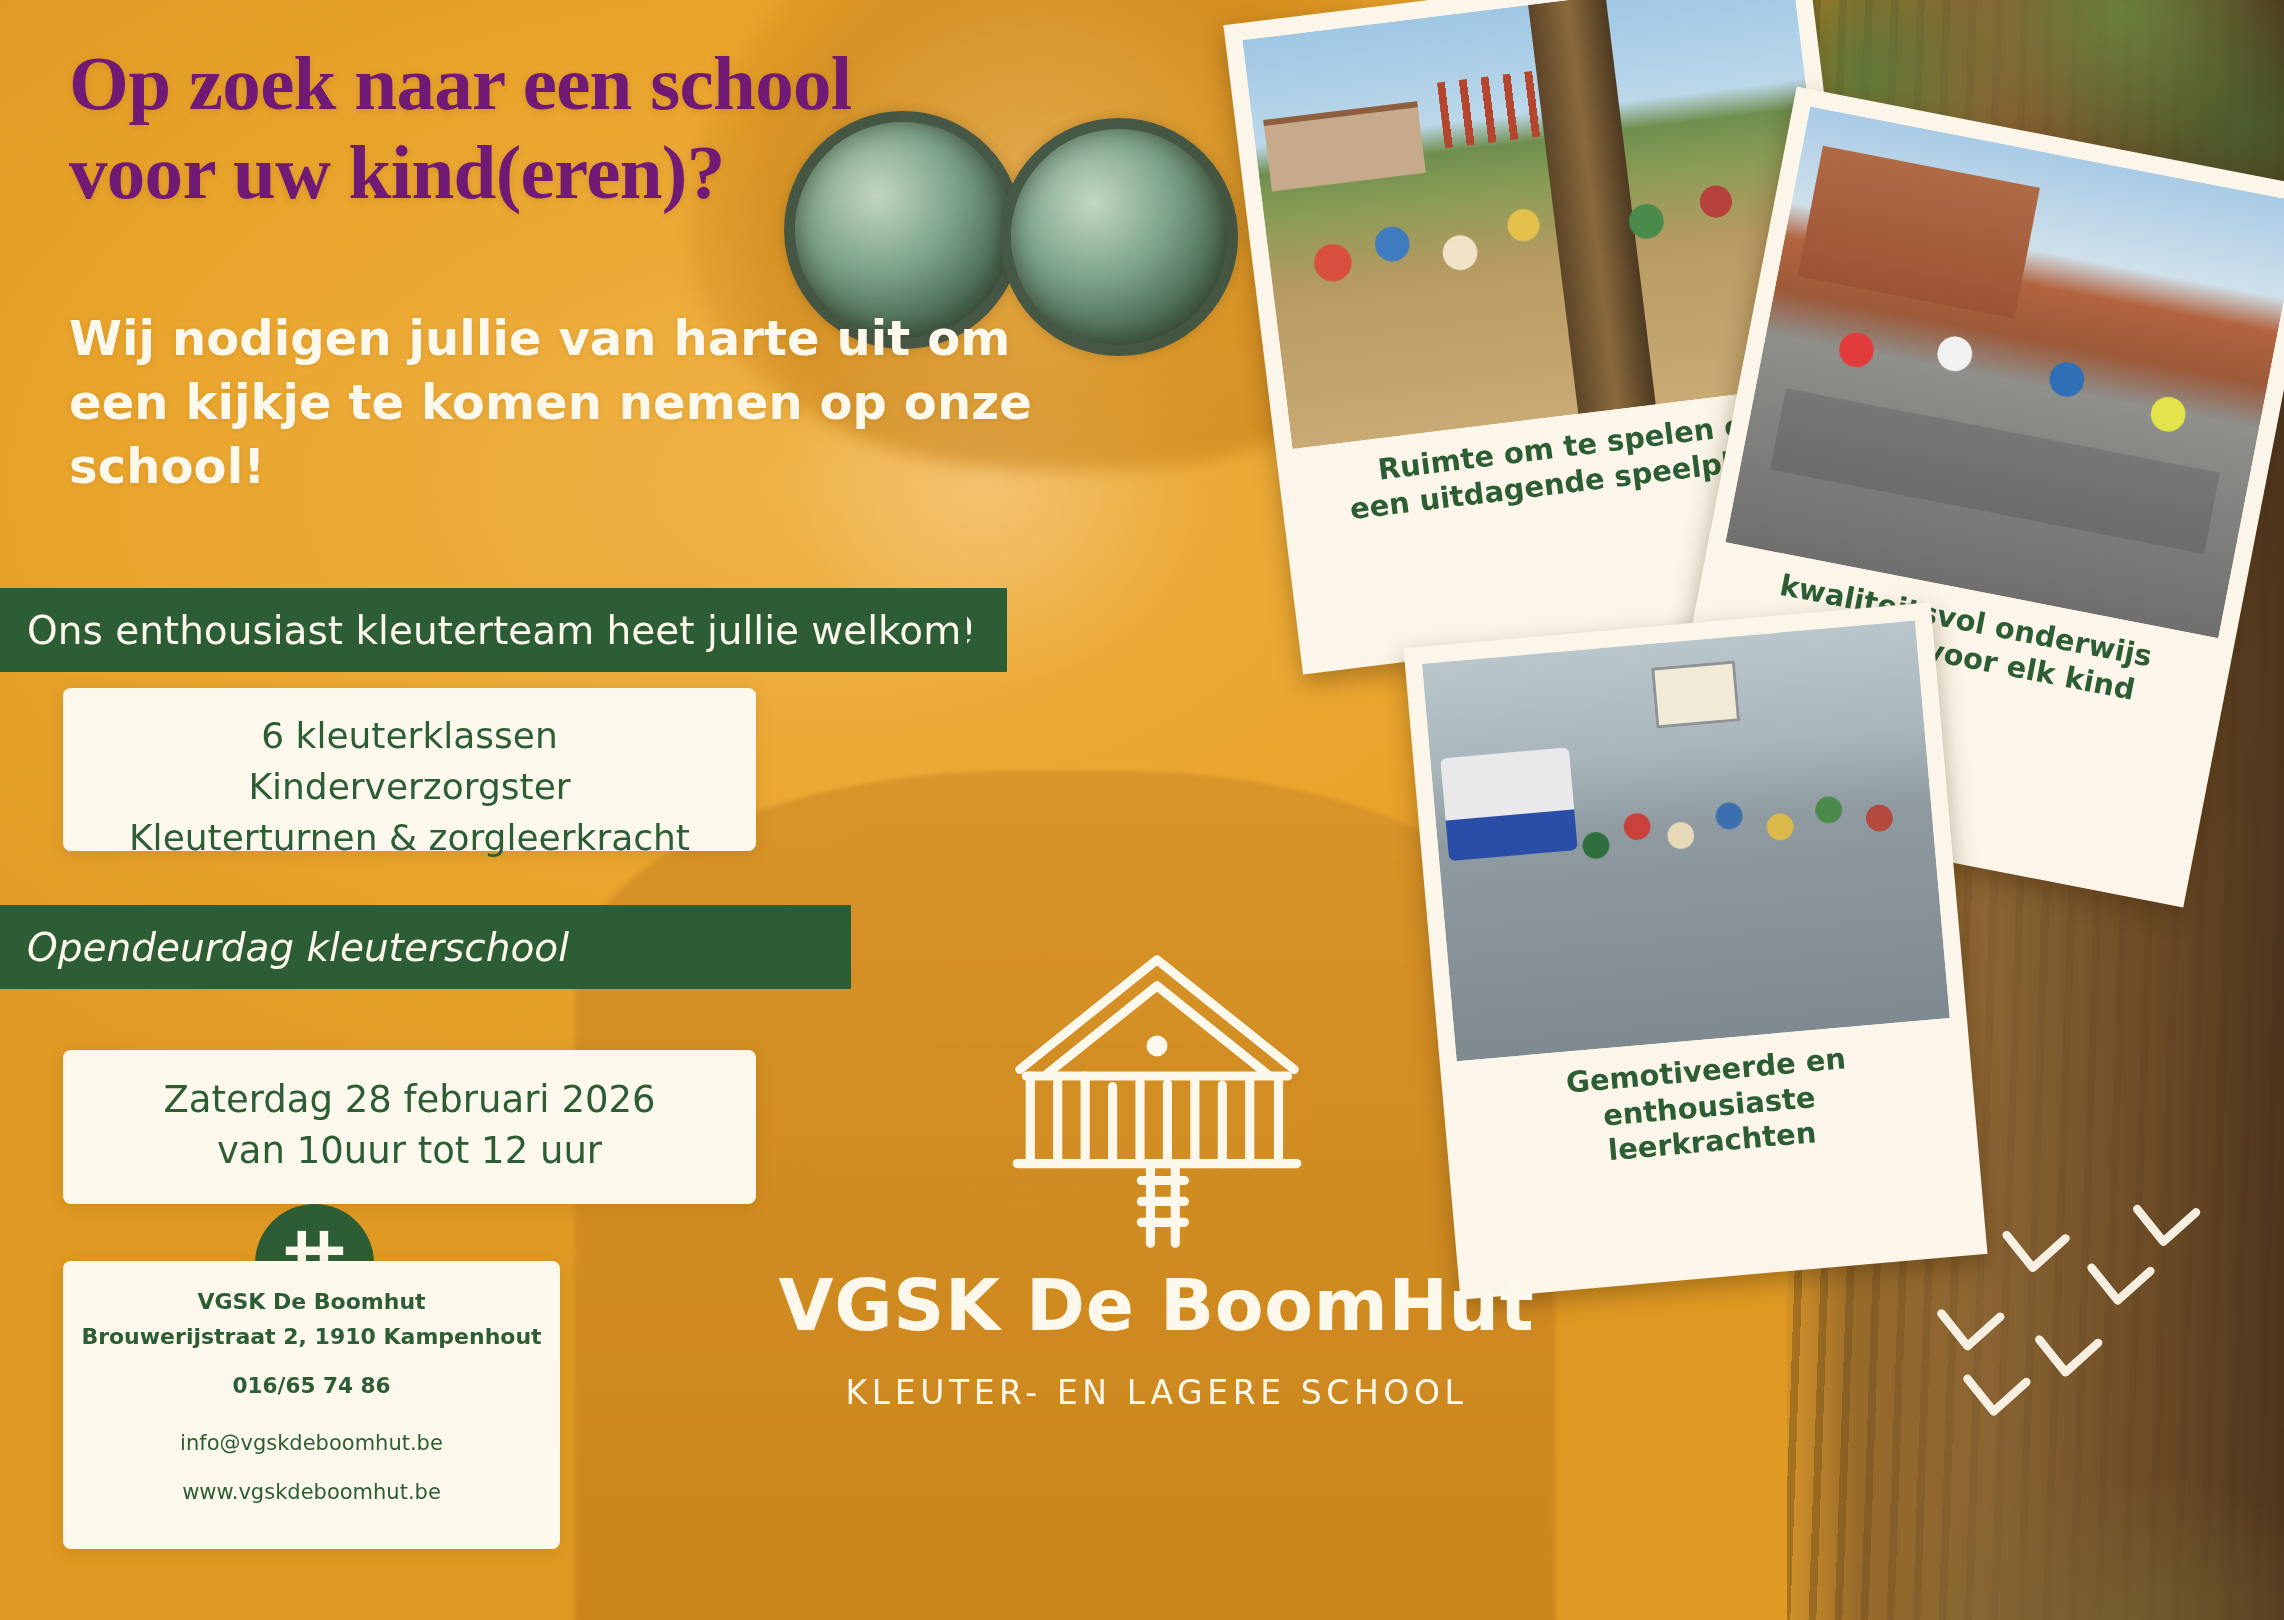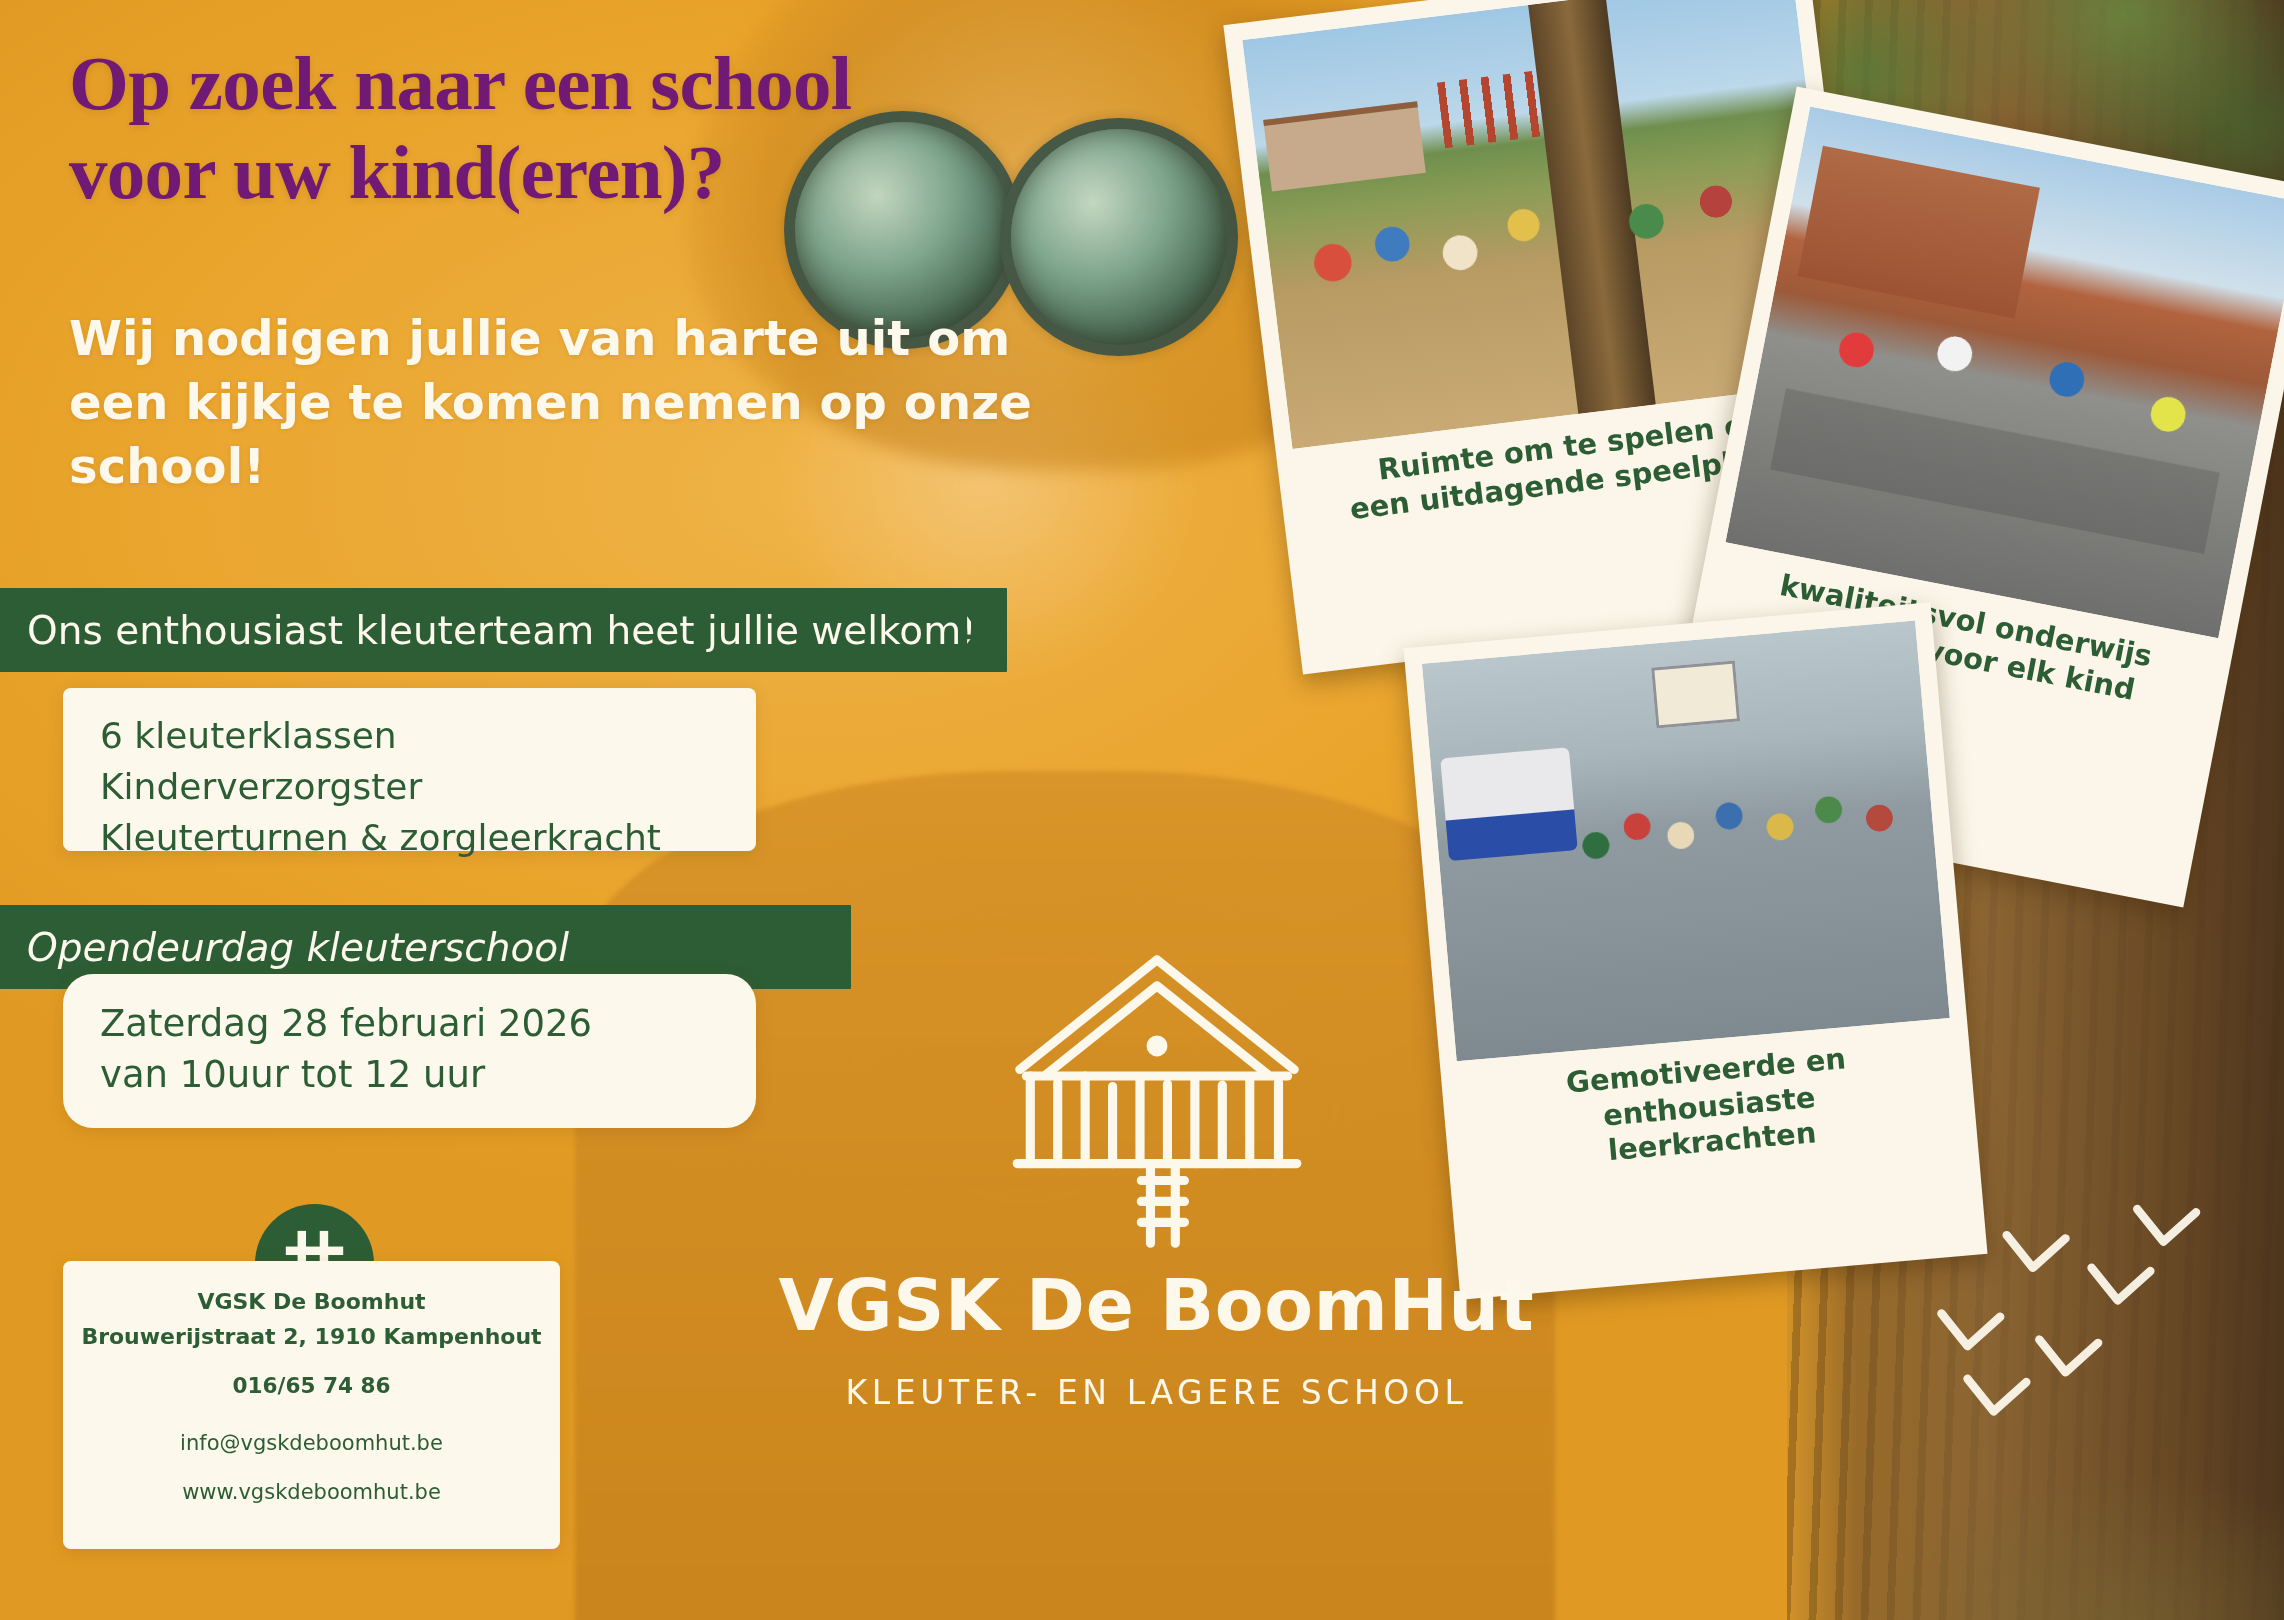--- a/index.html
+++ b/index.html
@@ -154,41 +154,41 @@
   .ribbon-1 { top: 588px; width: 1006px; height: 84px; }
   .ribbon-2 { top: 905px; width: 850px; height: 84px; font-style: italic; }
 
   
   .card {
     position: absolute;
     background: #fdf8ec;
     border-radius: 7.8px;
     box-shadow: 0 3.9px 14.4px rgba(130,80,10,.18);
     box-sizing: border-box;
+    text-align: center;
   }
   .card-list {
     left: 63px;
     top: 688px;
     width: 693px;
     height: 163px;
     padding: 22px 37px;
     color: #2c5d34;
     font-size: 36px;
     line-height: 1.42;
   }
   .card-date {
     left: 63px;
-    top: 974px;
+    top: 1050px;
     width: 693px;
     height: 154px;
     padding: 23.5px 37px;
     color: #2c5d34;
     font-size: 37px;
     line-height: 1.4;
-    border-radius: 30px;
   }
   .card-contact {
     left: 63px;
     top: 1261px;
     width: 497px;
     height: 288px;
     padding: 26px 15.7px;
     color: #2c5d34;
     text-align: center;
     font-size: 21.6px;

